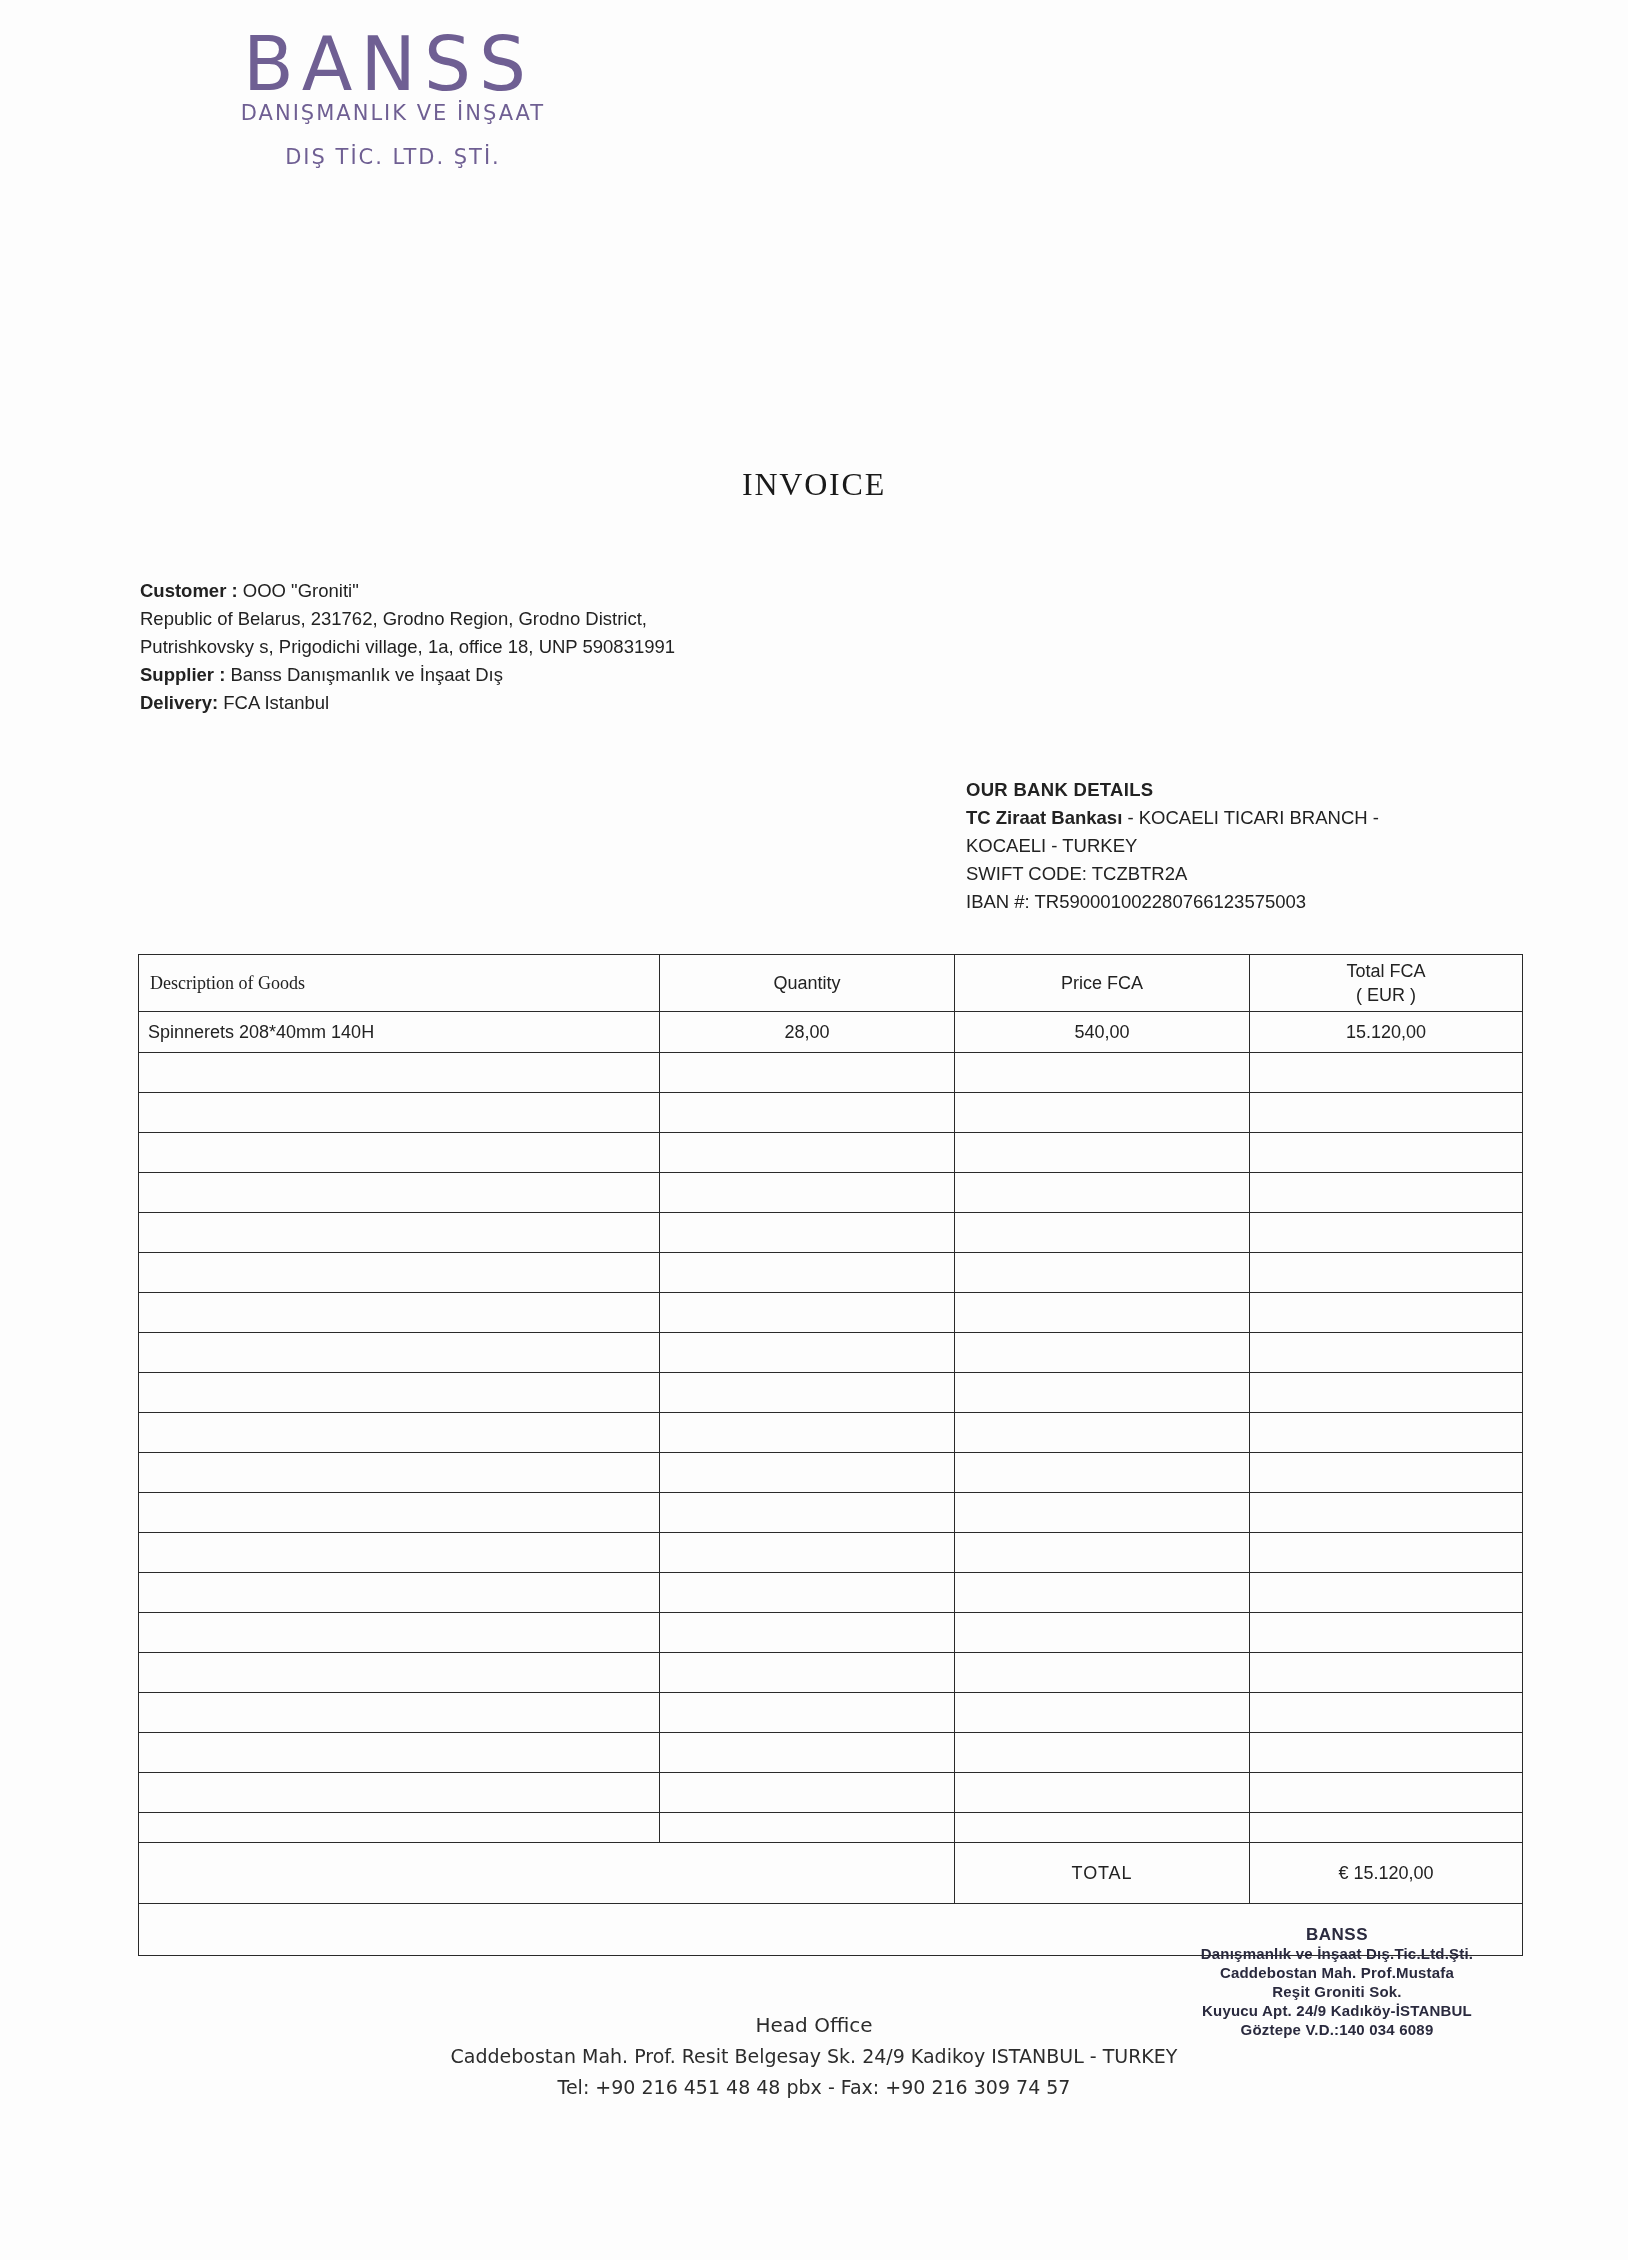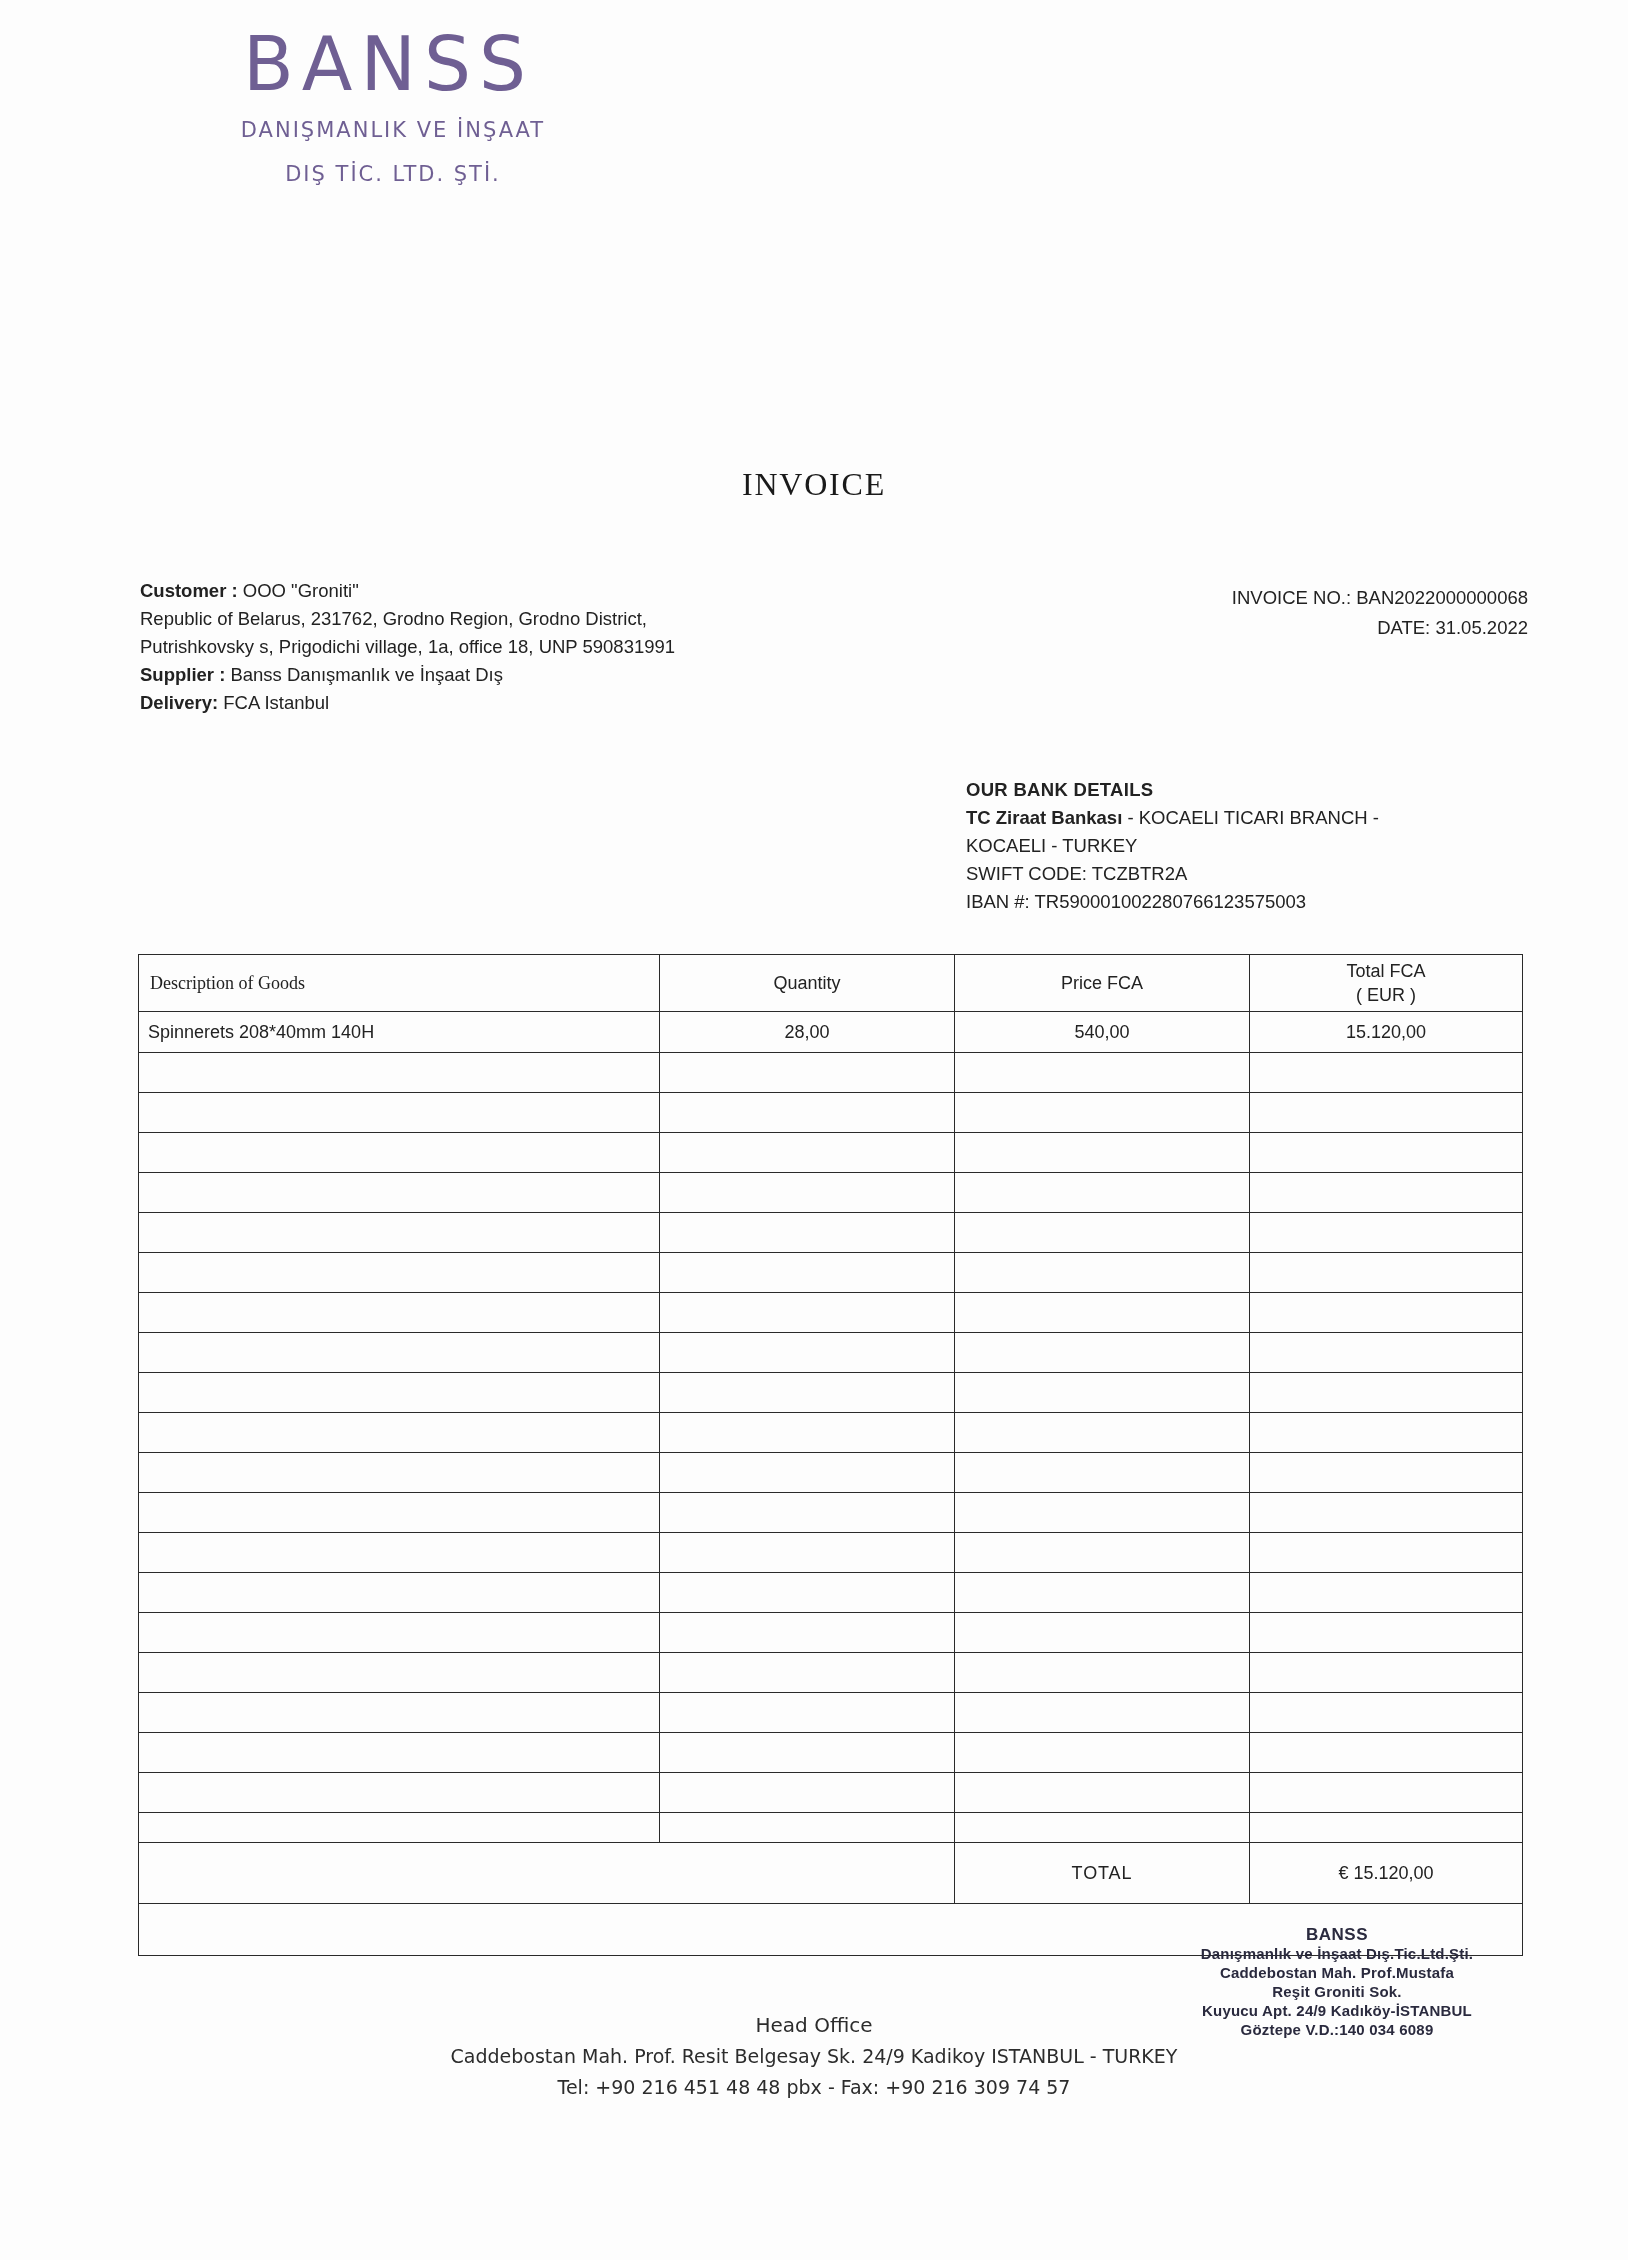--- a/index.html
+++ b/index.html
@@ -36,21 +36,21 @@
     color: #6f5f93;
     line-height: 1.0;
     font-weight: 400;
     margin-left: -9px;
   }
   .brand-sub1 {
     font-family: "DejaVu Sans", sans-serif;
     font-size: 21px;
     letter-spacing: 2px;
     color: #6f5f93;
-    margin-top: 17px;
+    margin-top: 0;
   }
   .brand-sub2 {
     font-family: "DejaVu Sans", sans-serif;
     font-size: 21px;
     letter-spacing: 2px;
     color: #6f5f93;
     margin-top: 20px;
   }
 
   
@@ -205,30 +205,20 @@
     <div class="row">
       <span class="lbl">Supplier :</span>
       <span>Banss Danışmanlık ve İnşaat Dış</span>
     </div>
     <div class="row">
       <span class="lbl">Delivery:</span>
       <span>FCA Istanbul</span>
     </div>
   </div>
 
-  <div class="invoice-meta">
-    <div>
-      <span class="lbl">INVOICE NO.:</span>
-      <span>BAN2022000000068</span>
-    </div>
-    <div>
-      <span class="lbl">DATE:</span>
-      <span>31.05.2022</span>
-    </div>
-  </div>
 
   <div class="bank">
     <div class="bank-title">OUR BANK  DETAILS</div>
     <div class="bank-name">
       <b>TC Ziraat Bankası</b><span> - KOCAELI TICARI BRANCH -</span>
     </div>
     <div>KOCAELI - TURKEY</div>
     <div>SWIFT CODE: TCZBTR2A</div>
     <div>IBAN #: TR590001002280766123575003</div>
   </div>

